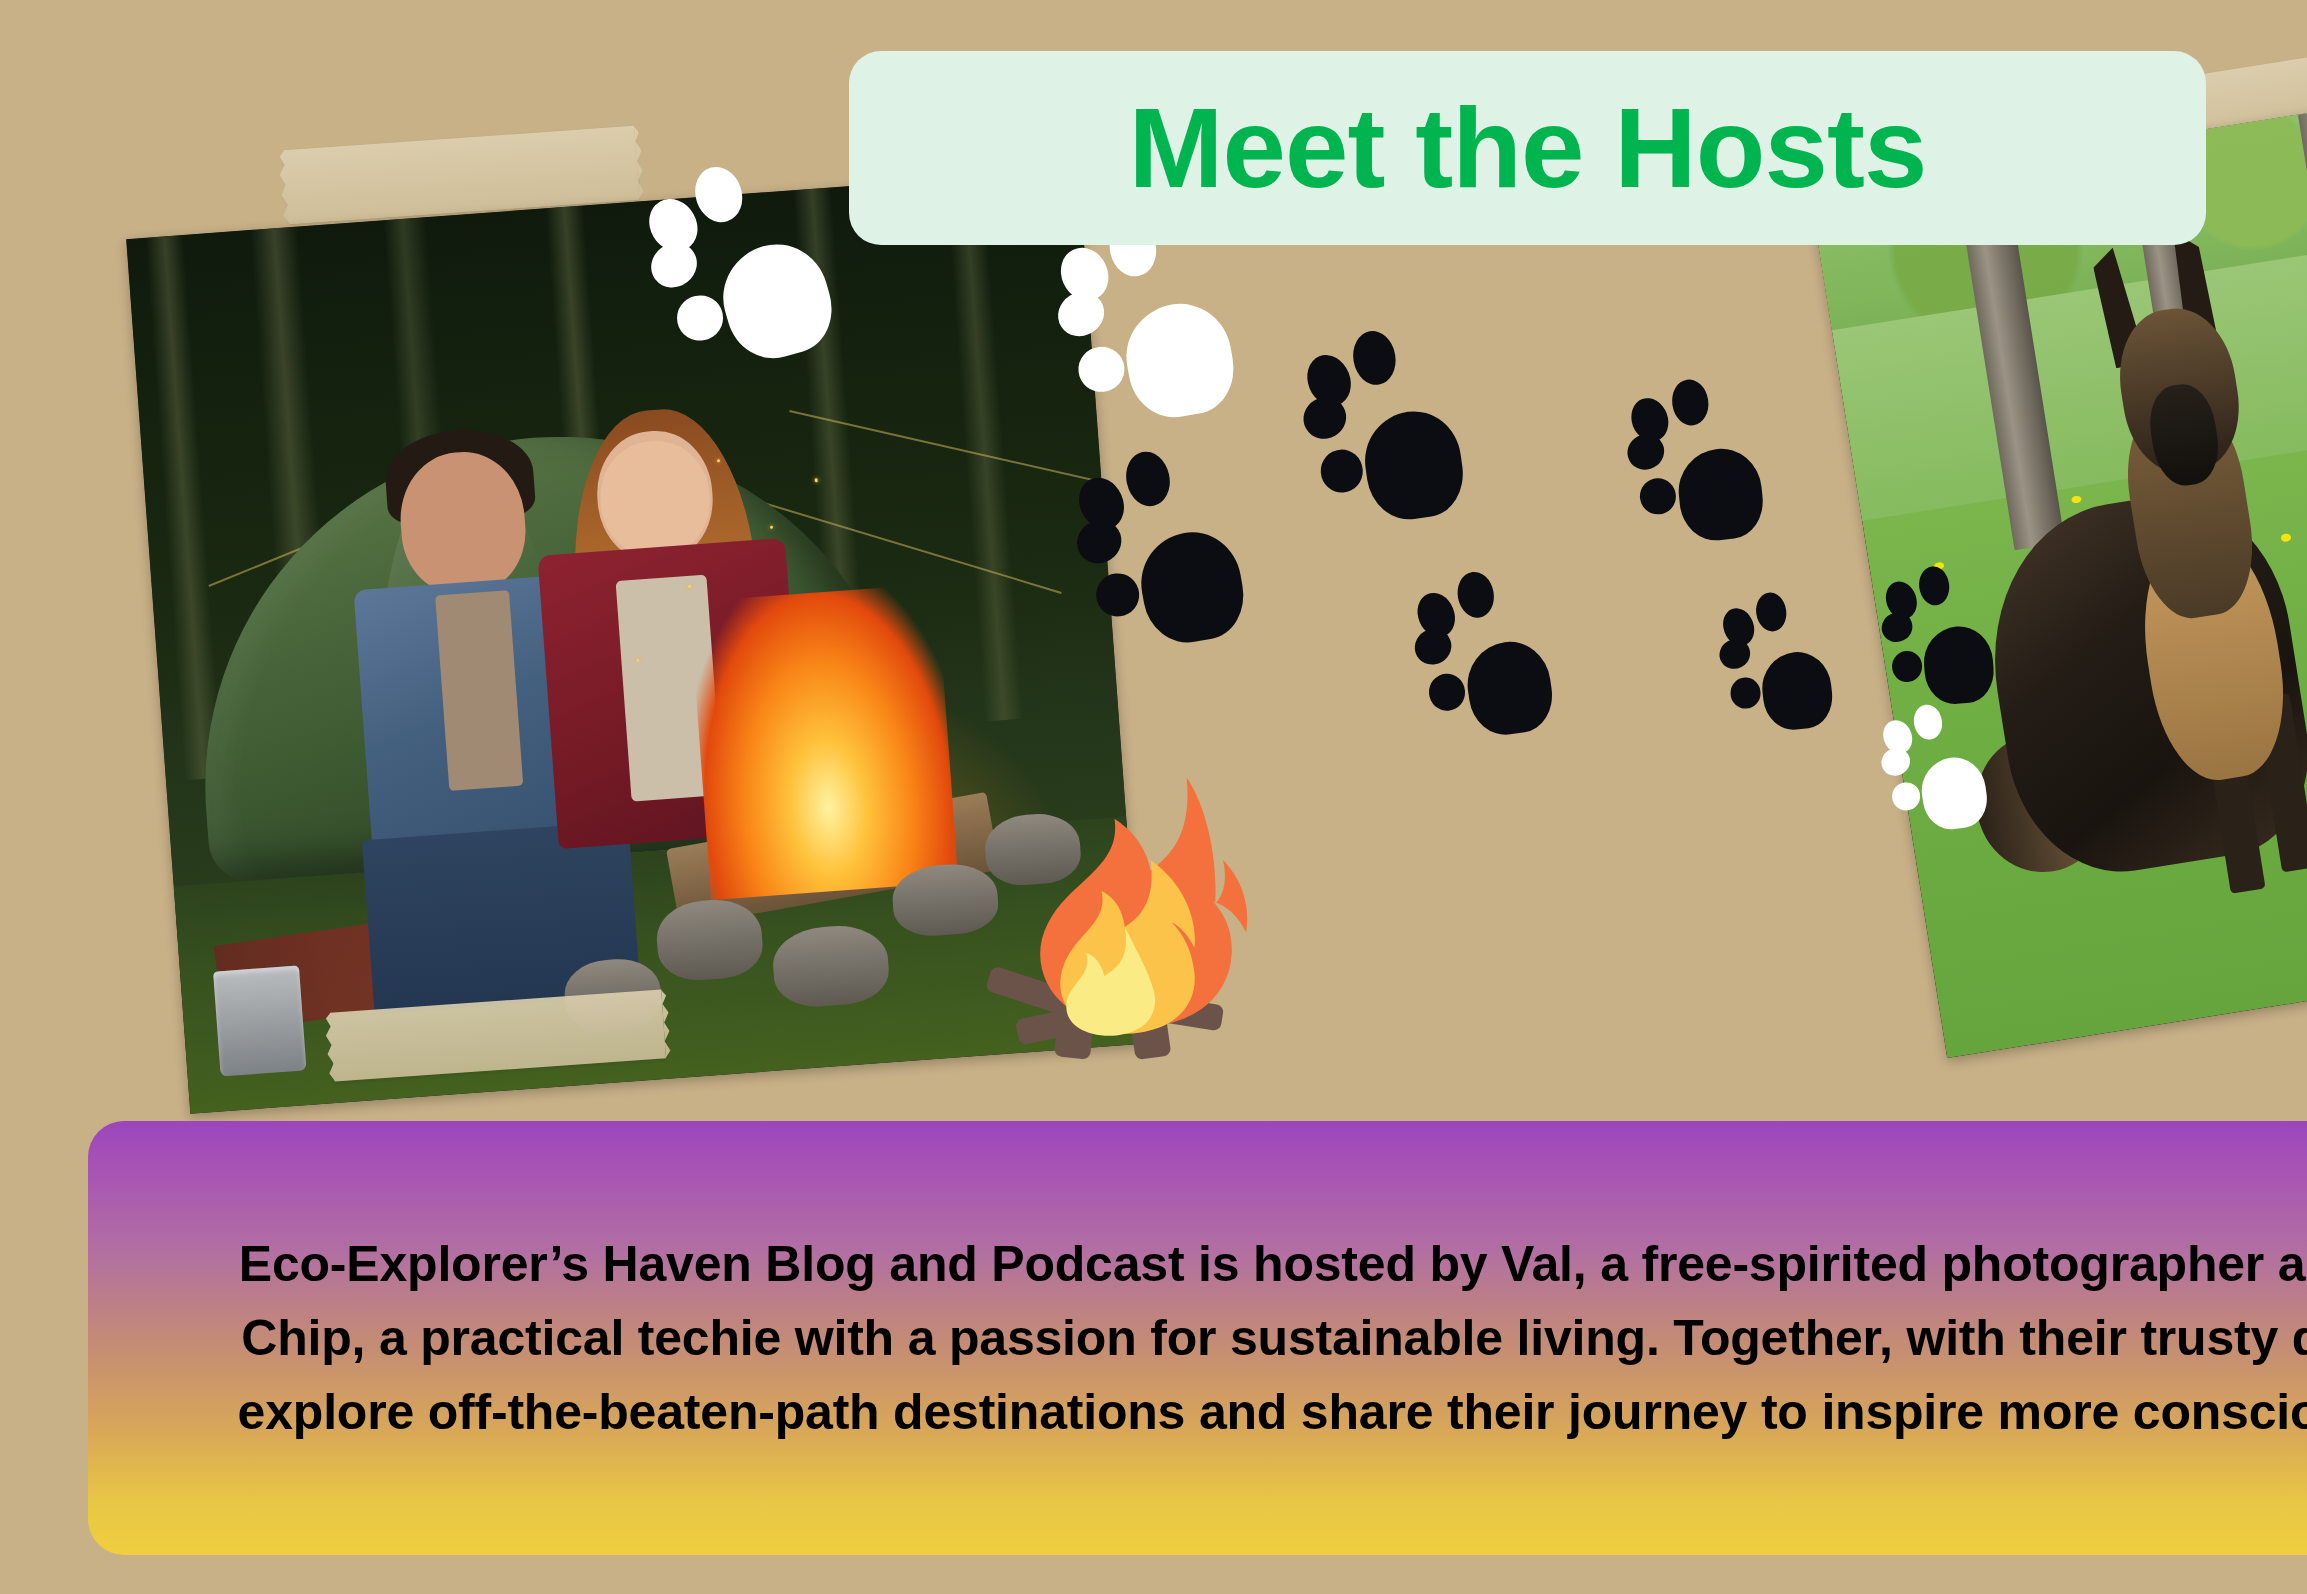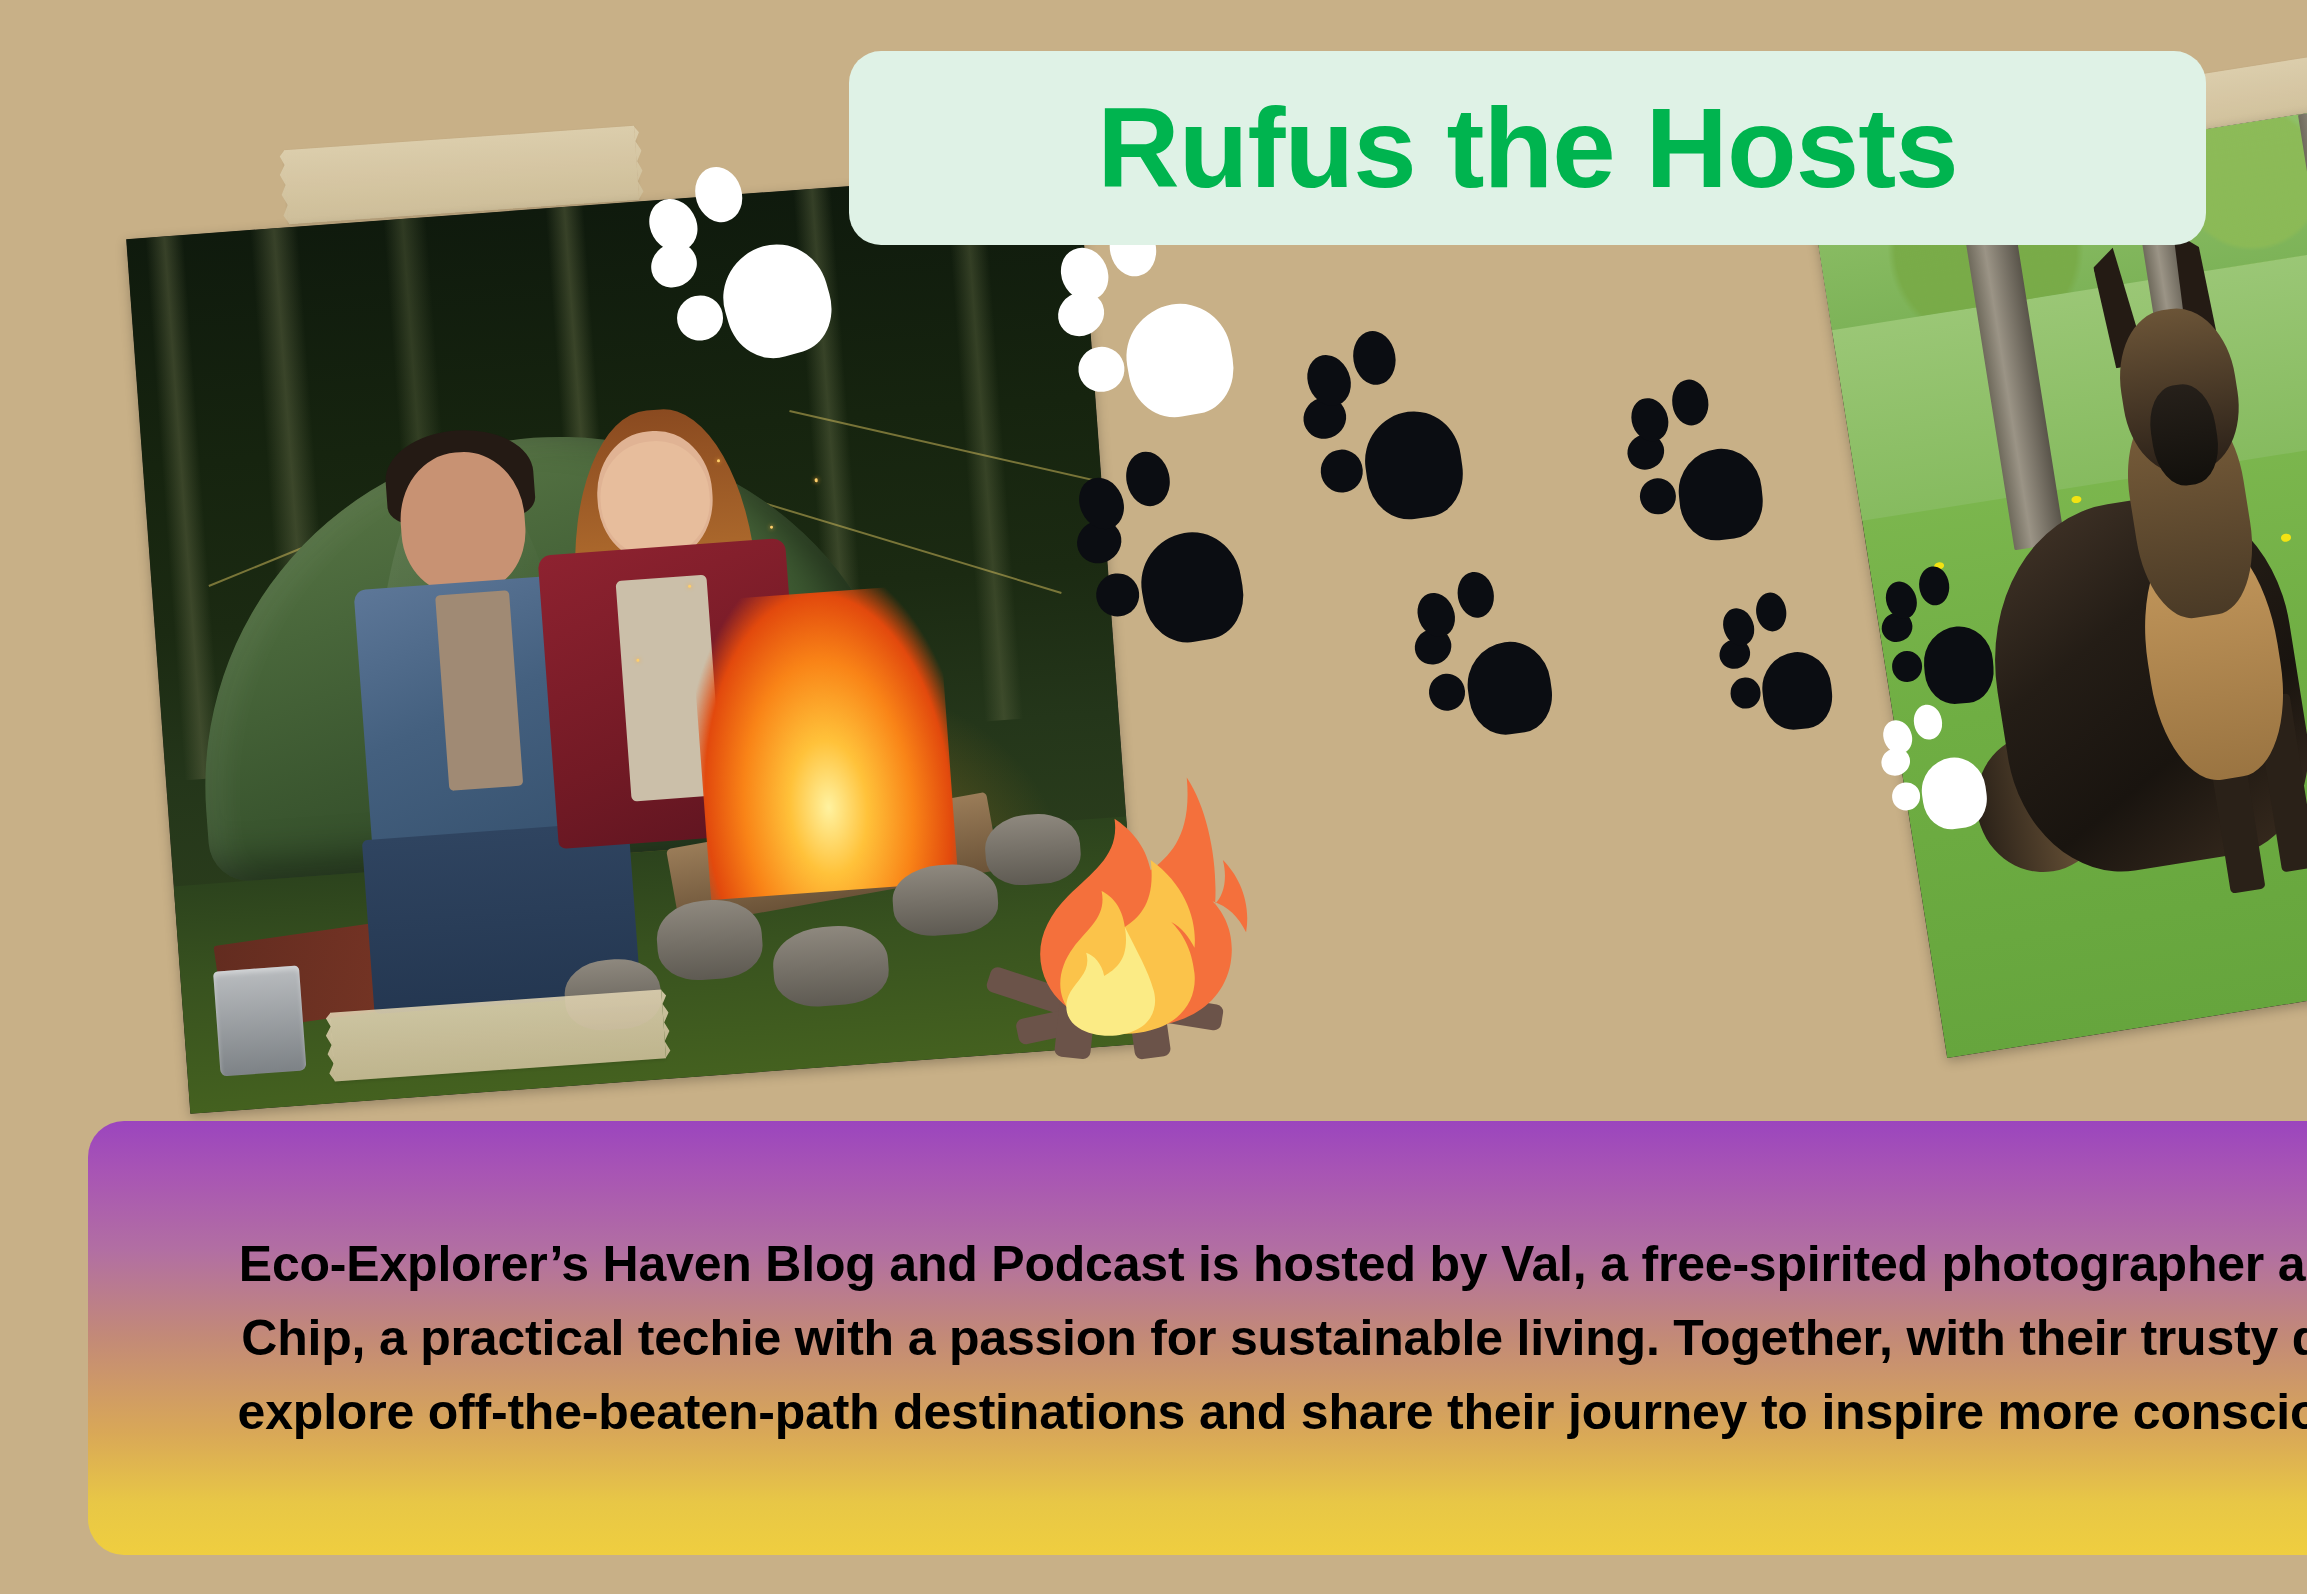--- a/index.html
+++ b/index.html
@@ -322,21 +322,21 @@
 
   <div class="paw paw-white" style="left:1883px;top:711px;width:106px;height:122px;transform:rotate(-8deg);">
     <div class="pad t1"></div>
       <div class="pad t2"></div>
       <div class="pad t3"></div>
     <div class="pad t4"></div>
       <div class="pad main"></div>
   </div>
 
   <div id="title-banner">
-    <span id="title-text">Rufus the Hosts</span>
+    <span id="title-text">Meet the Hosts</span>
   </div>
 
   <div id="flame-sticker">
     <div class="log" style="left:-6%;top:76%;width:46%;height:9%;transform:rotate(18deg);"></div>
     <div class="log" style="left:6%;top:84%;width:52%;height:9%;transform:rotate(-12deg);"></div>
     <div class="log" style="left:34%;top:80%;width:52%;height:9%;transform:rotate(9deg);"></div>
     <div class="log" style="left:22%;top:74%;width:14%;height:28%;transform:rotate(6deg);"></div>
     <div class="log" style="left:50%;top:74%;width:14%;height:28%;transform:rotate(-8deg);"></div>
     <svg viewBox="0 0 100 110" width="100%" height="100%" style="position:absolute;inset:0;">
       <path d="M72 4 C74 26 66 34 58 40 C56 30 50 24 44 20 C46 34 36 40 26 50

